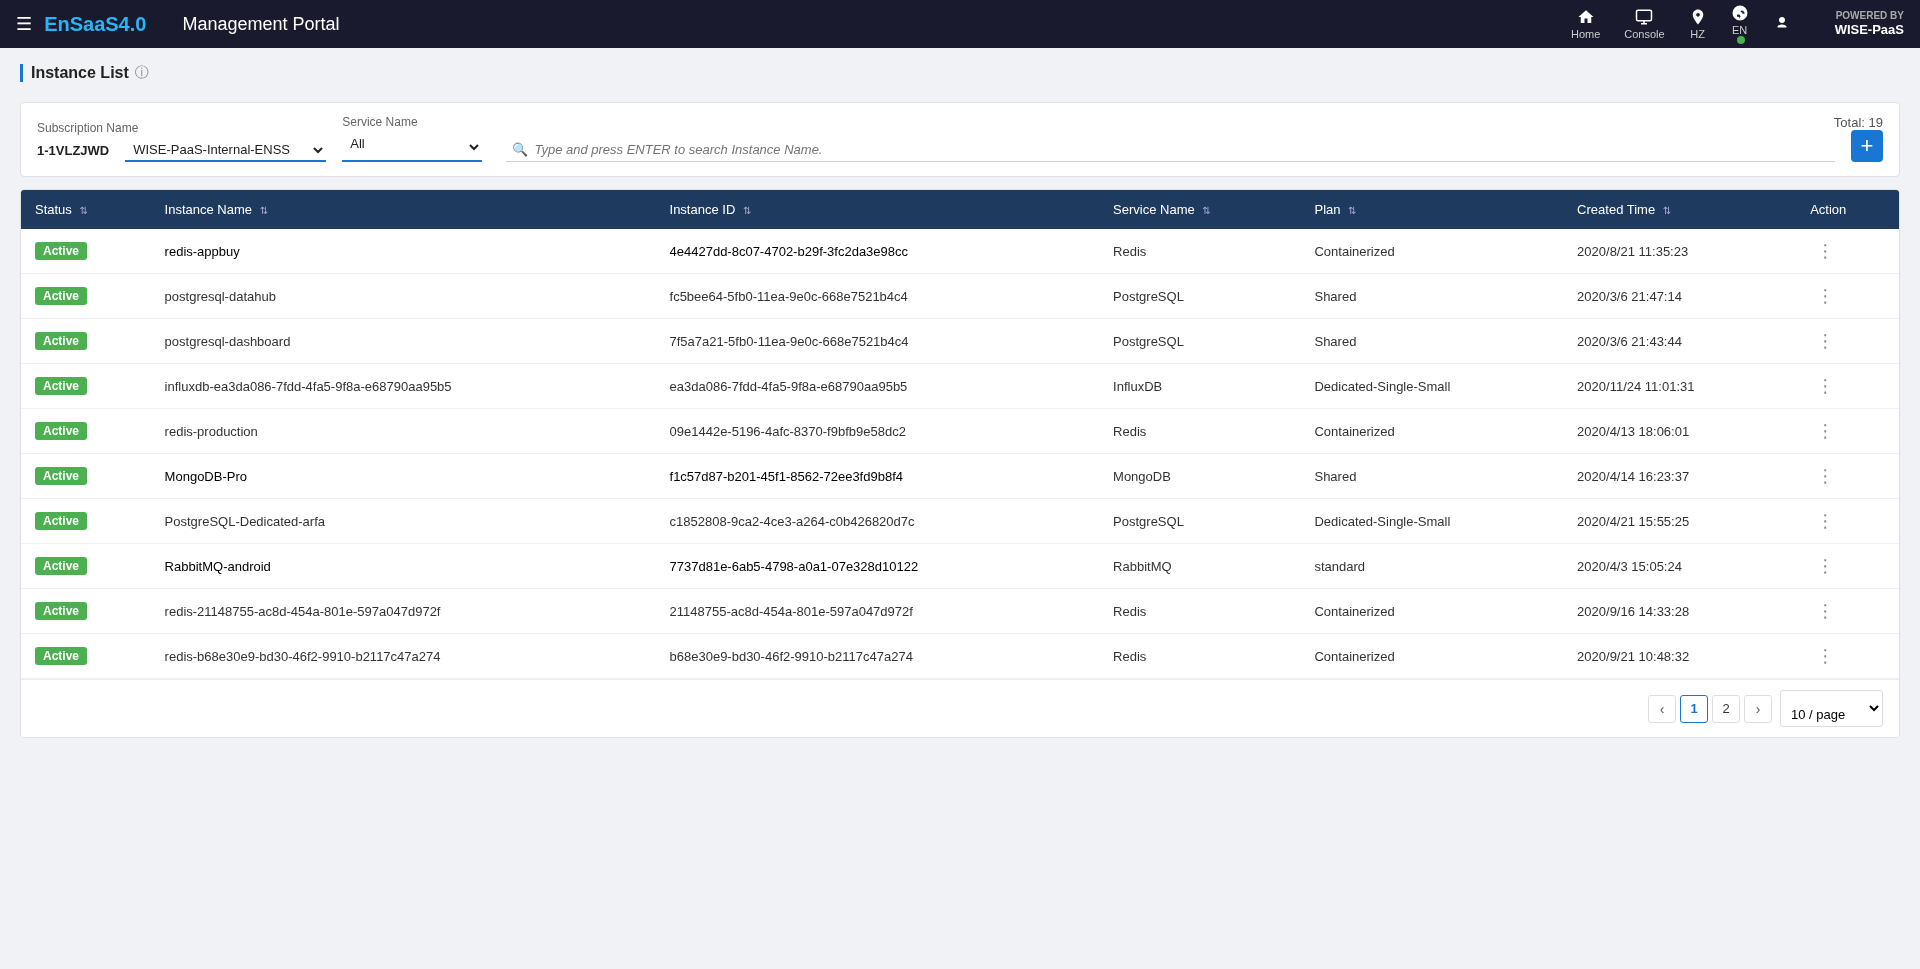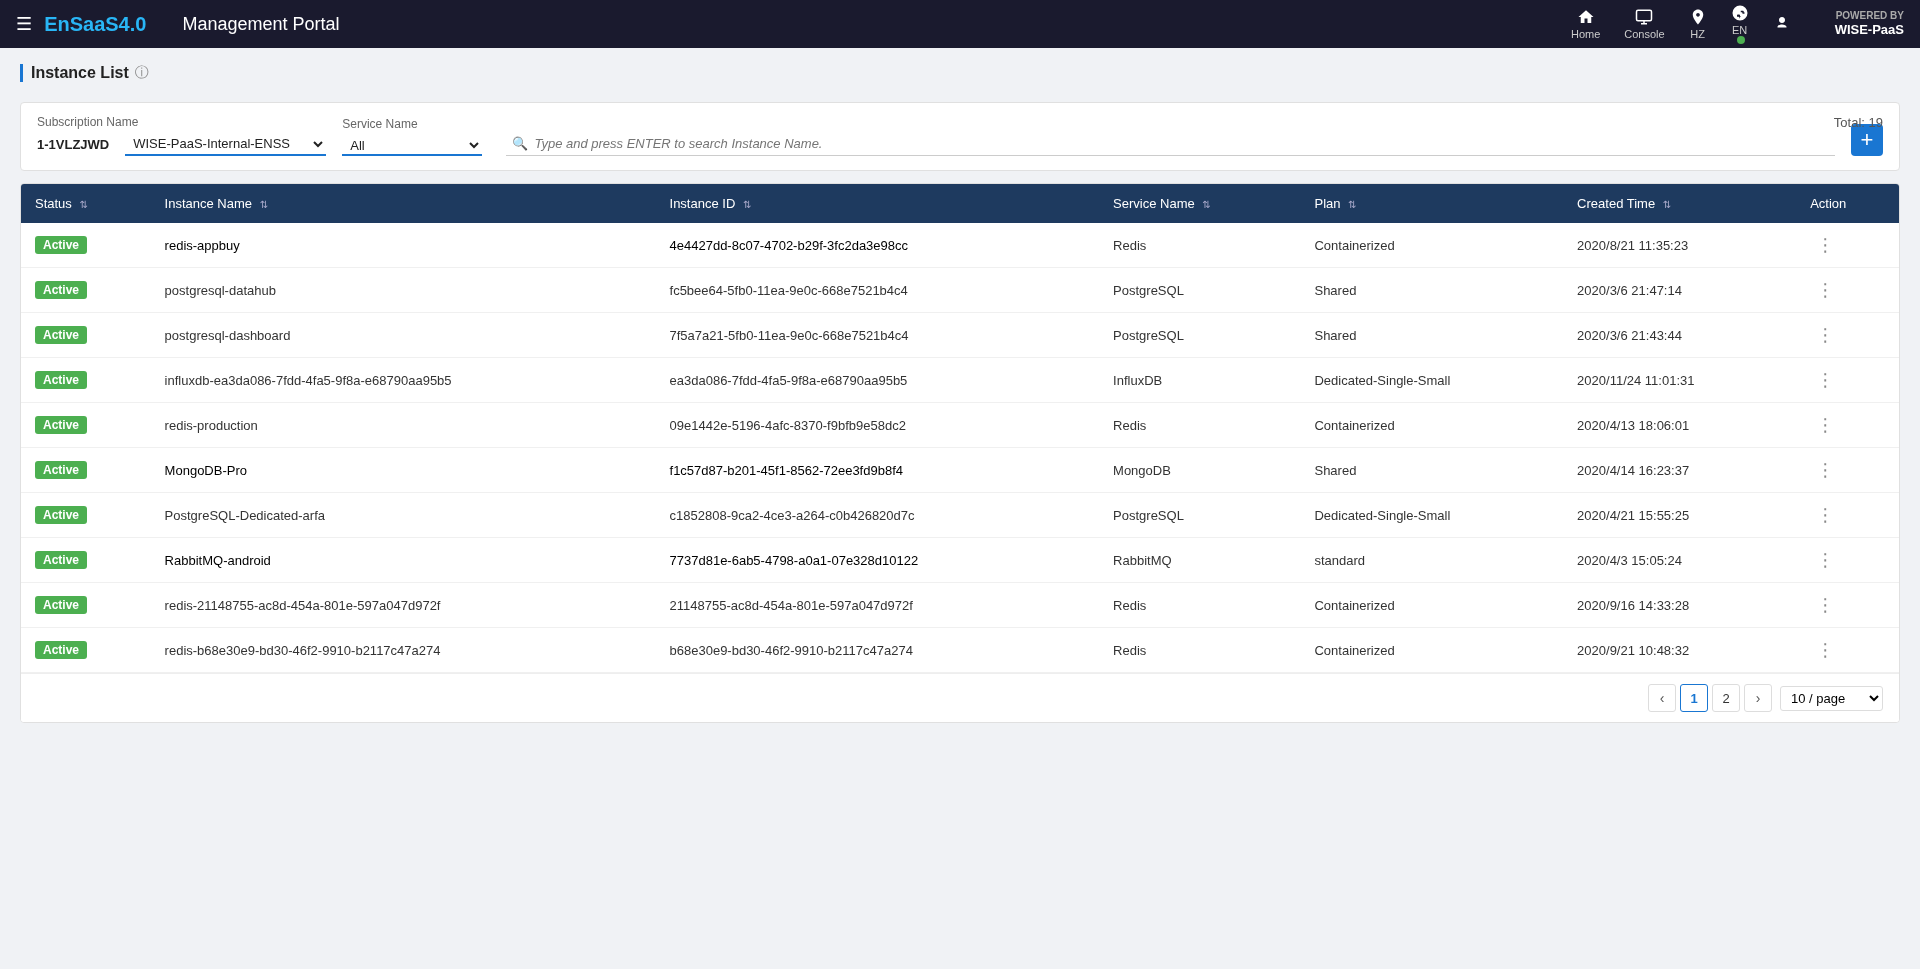--- a/index.html
+++ b/index.html
@@ -134,21 +134,21 @@
       outline: none;
       cursor: pointer;
       min-width: 180px;
     }
     .service-select {
       border: none;
       border-bottom: 2px solid #1976d2;
       background: transparent;
       font-size: 13px;
       color: #222;
-      padding: 2px 20px 0 4px;
+      padding: 2px 20px 8px 4px;
       outline: none;
       cursor: pointer;
       min-width: 140px;
     }
     .search-box {
       display: flex;
       align-items: center;
       border-bottom: 1px solid #ccc;
       flex: 1;
       min-width: 400px;
@@ -272,21 +272,21 @@
       border-radius: 3px;
       font-size: 14px;
       color: #555;
       display: flex;
       align-items: center;
       justify-content: center;
     }
     .page-size-select {
       border: 1px solid #ddd;
       border-radius: 3px;
-      padding: 3px 20px 3px 6px;
+      padding: 15px 20px 3px 6px;
       font-size: 13px;
       background: #fff;
       outline: none;
       cursor: pointer;
       margin-left: 4px;
     }
   </style>
 </head>
 <body>
 

